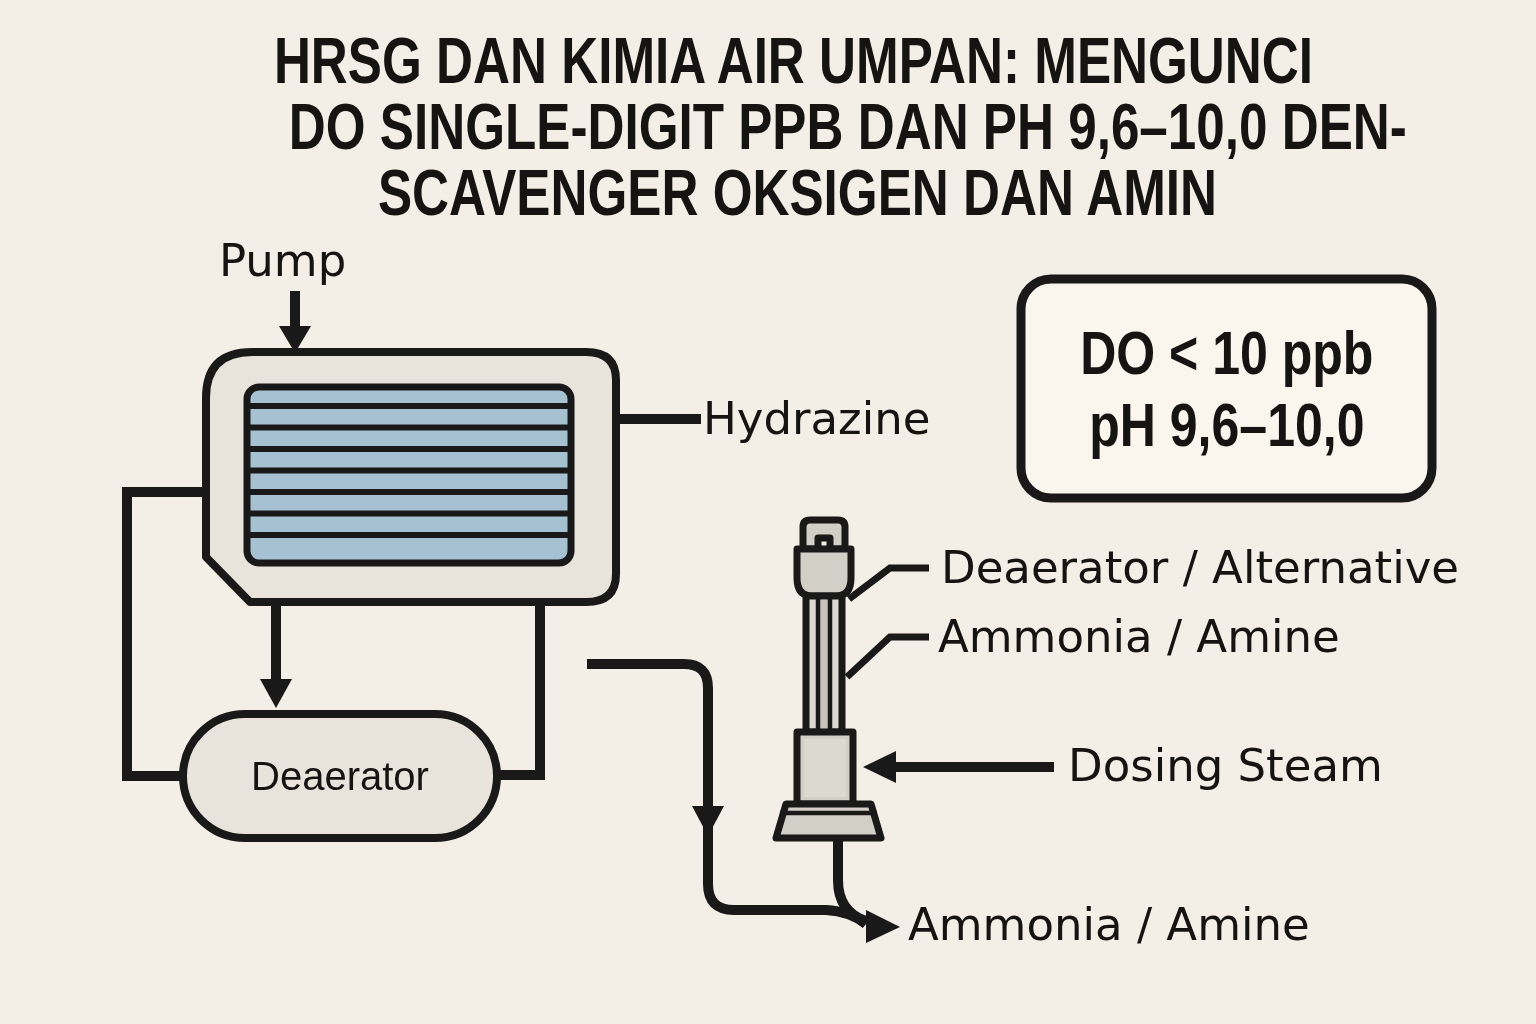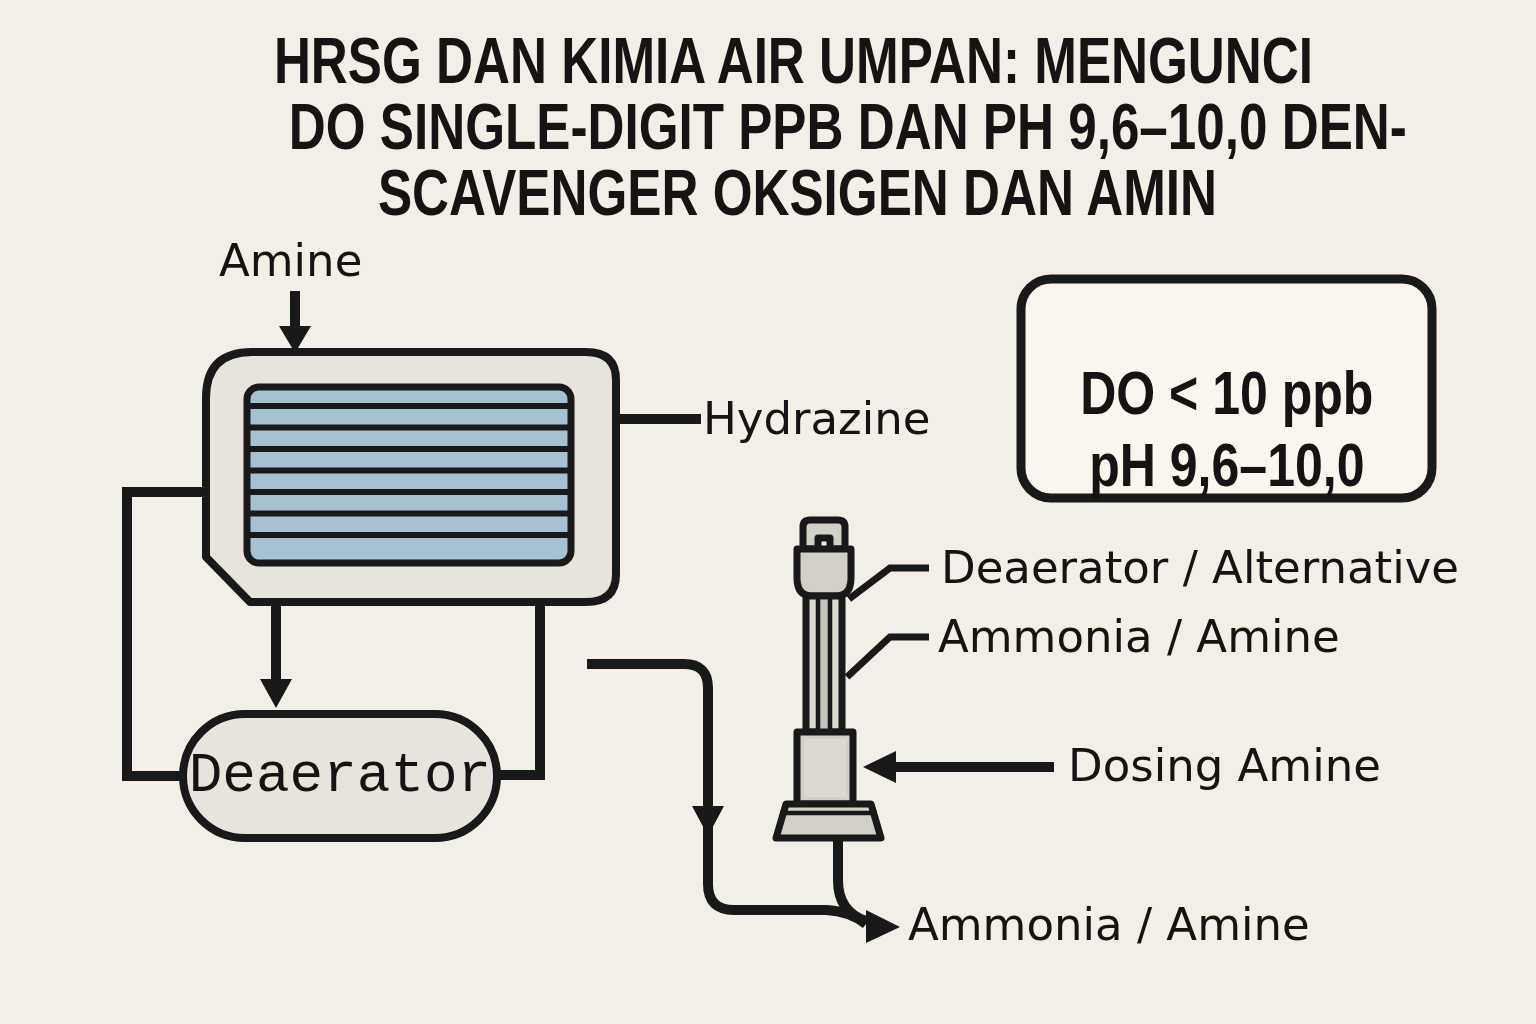--- a/index.html
+++ b/index.html
@@ -34,26 +34,26 @@
   .title .t3{left:21px;}
   
   .lbl{
     position:absolute;white-space:nowrap;
     font-family:"DejaVu Sans", sans-serif;font-size:45px;line-height:54px;
     color:var(--title_color);
   }
   .deaerator-label{
     position:absolute;left:183px;top:714px;width:314px;height:124px;
     display:flex;align-items:center;justify-content:center;
-    font-family:Liberation Mono, monospace;font-size:56px;color:var(--title_color);
+    font-family:Liberation Sans, sans-serif;font-size:40px;color:var(--title_color);
   }
   
   .callout-text{
     position:absolute;left:1021px;top:279px;width:411px;height:219px;
-    display:flex;flex-direction:column;align-items:center;justify-content:flex-end;
+    display:flex;flex-direction:column;align-items:center;justify-content:center;
     gap:6px;
     font-family:"Liberation Sans", sans-serif;font-weight:bold;font-size:61px;
     line-height:66px;color:var(--title_color);
   }
   .callout-text span{display:inline-block;transform:scaleX(0.82);transform-origin:center;white-space:nowrap;}
   
   .pipe{fill:none;stroke:var(--line_black);stroke-width:10;}
   .pipe7{fill:none;stroke:var(--line_black);stroke-width:7;}
   .ah{fill:var(--line_black);stroke:none;}
   .vessel{fill:var(--vessel_fill);stroke:var(--line_black);stroke-width:8;stroke-linejoin:round;}
@@ -132,26 +132,26 @@
 
     <rect class="callout-box" x="1021" y="279" width="411" height="219" rx="30"></rect>
   </svg>
 
   <div class="title">
     <div class="tl t1"><span>HRSG DAN KIMIA AIR UMPAN: MENGUNCI</span></div>
     <div class="tl t2"><span>DO SINGLE-DIGIT PPB DAN PH 9,6–10,0 DEN-</span></div>
     <div class="tl t3"><span>SCAVENGER OKSIGEN DAN AMIN</span></div>
   </div>
 
-  <div class="lbl" style="left:219px;top:234px;">Amine</div>
+  <div class="lbl" style="left:219px;top:234px;">Pump</div>
   <div class="lbl" style="left:703px;top:392px;">Hydrazine</div>
   <div class="deaerator-label">Deaerator</div>
   <div class="lbl" style="left:941px;top:541px;">Deaerator / Alternative</div>
   <div class="lbl" style="left:938px;top:610px;">Ammonia / Amine</div>
-  <div class="lbl" style="left:1068px;top:739px;">Dosing Amine</div>
+  <div class="lbl" style="left:1068px;top:739px;">Dosing Steam</div>
   <div class="lbl" style="left:908px;top:898px;">Ammonia / Amine</div>
 
   <div class="callout-text">
     <span>DO &lt; 10 ppb</span>
     <span>pH 9,6–10,0</span>
   </div>
 
 </div>
 
 </body></html>

